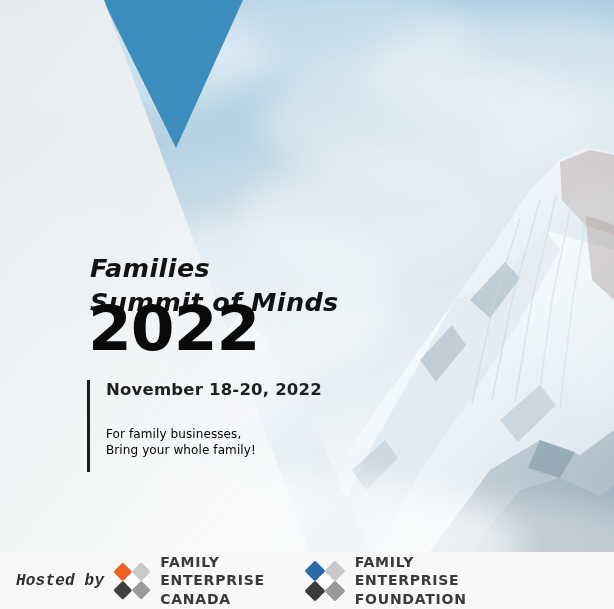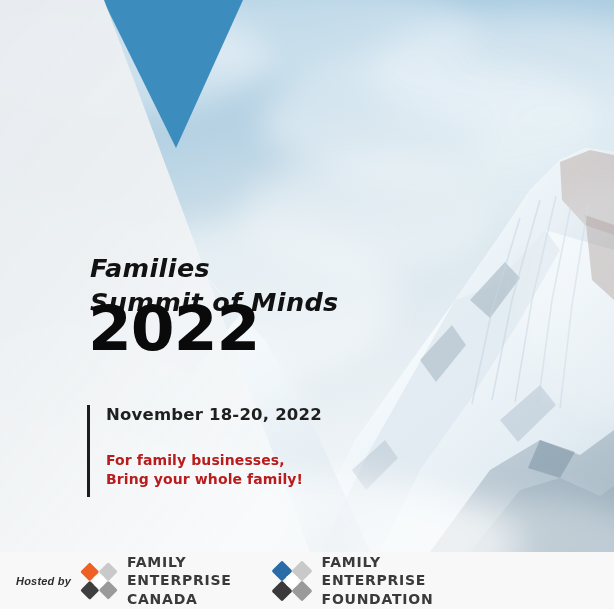--- a/index.html
+++ b/index.html
@@ -42,54 +42,54 @@
   }
   .year{
     position:absolute;left:48px;top:297px;
     font-family:"DejaVu Sans",sans-serif;
     font-weight:bold;font-size:63px;line-height:1;
     letter-spacing:-1px;
     color:#0a0a0a;
   }
 
   .infoblock{
-    position:absolute;left:47px;top:405px;
+    position:absolute;left:47px;top:380px;
     padding-left:16px;
     border-left:3px solid #1c1c1c;
     height:92px;
     box-sizing:border-box;
   }
   .date-line{
     font-family:"DejaVu Sans",sans-serif;
     font-weight:bold;font-size:16.5px;line-height:1.2;
     letter-spacing:0.2px;color:#1f1f1f;
     margin:0 0 26px 0;
   }
   .tagline{
     font-family:"DejaVu Sans",sans-serif;
-    font-weight:bold;font-size:14px;line-height:1.34;
-    letter-spacing:0.1px;color:#b91c1c;
+    font-weight:normal;font-size:12px;line-height:1.34;
+    letter-spacing:0.1px;color:#000000;
     margin:0;white-space:pre-line;
   }
 
   
   .footer{
     position:absolute;left:0;top:552px;width:614px;height:57px;
     background:#f8f8f8;
     display:flex;align-items:center;
   }
   .f-group{display:flex;align-items:center;}
   .g1{margin-left:16px;}
   .g2{margin-left:26px;}
   .g3{margin-left:30px;}
 
   .by-label{
-    font-family:Liberation Sans, sans-serif;
+    font-family:Liberation Mono, monospace;
     font-style:italic;font-weight:bold;
-    font-size:11px;color:#2e2e2e;letter-spacing:0.2px;
+    font-size:16px;color:#2e2e2e;letter-spacing:0.2px;
     white-space:nowrap;
   }
 
   
   .xmark{display:block;margin-left:6px;}
 
   .org-name{
     margin-left:6px;
     font-family:"DejaVu Sans",sans-serif;
     font-weight:bold;font-size:14px;line-height:1.32;

